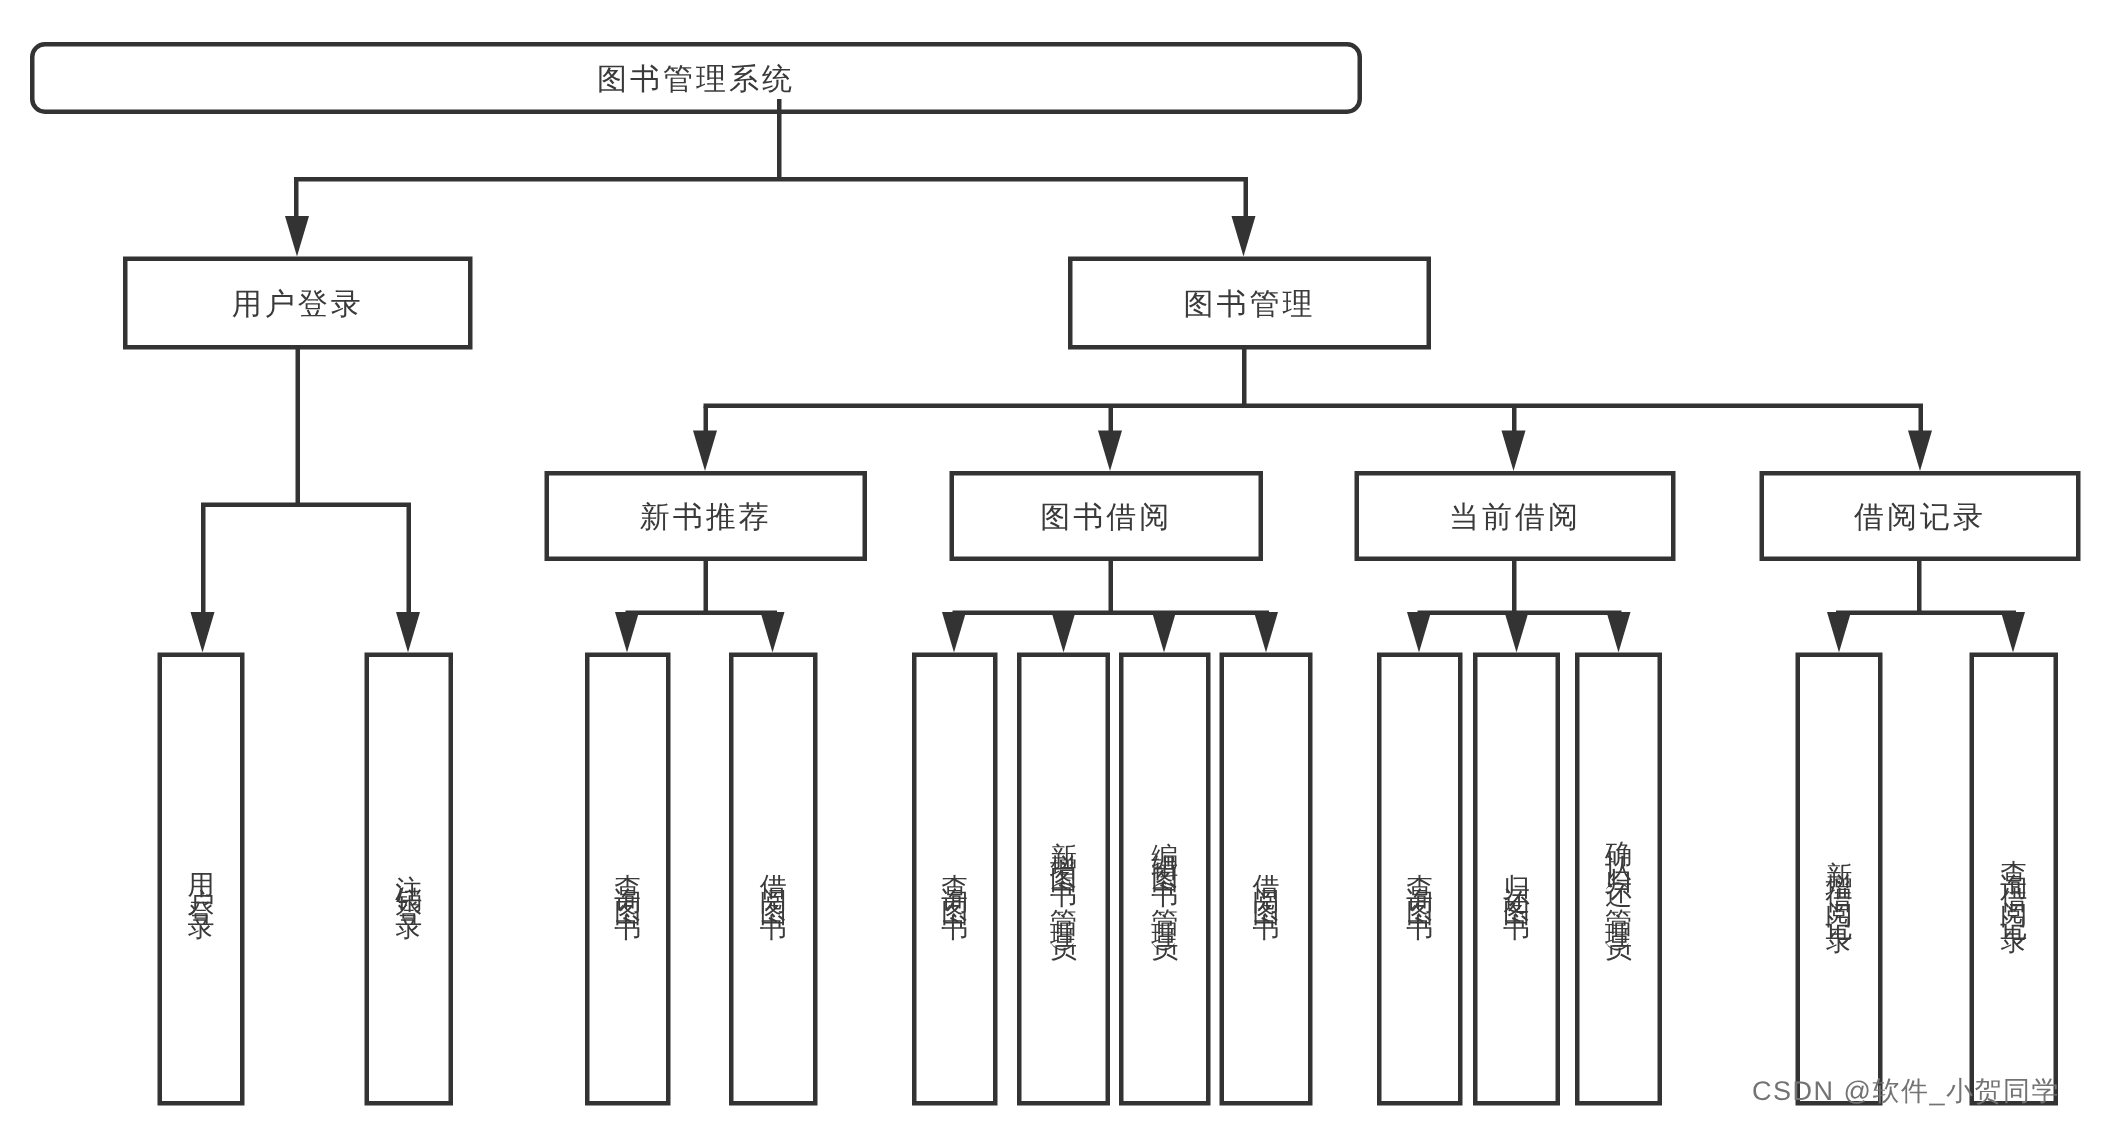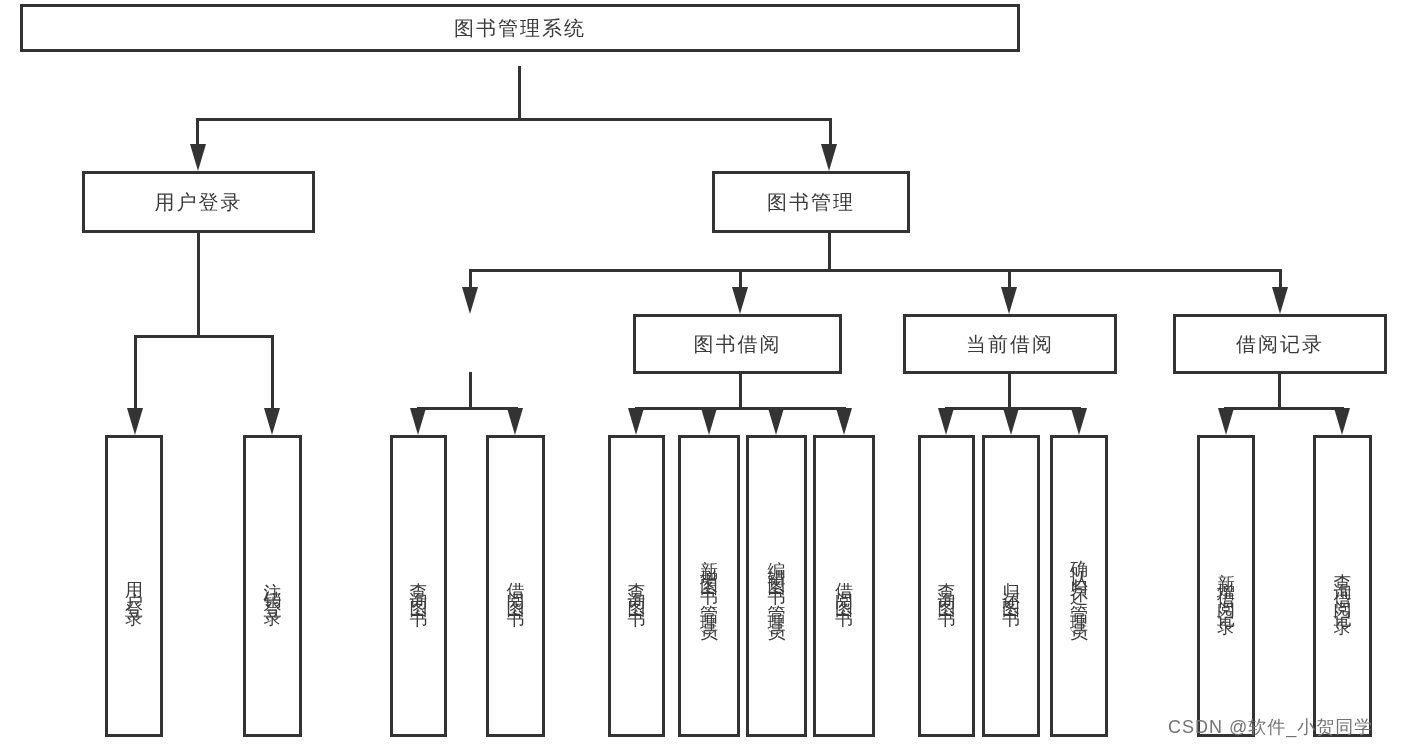--- a/index.html
+++ b/index.html
@@ -27,50 +27,51 @@
   .watermark{
     position:absolute;left:1168px;top:715px;font-size:18px;color:#737373;
     letter-spacing:1px;white-space:nowrap;z-index:5;
   }
 </style>
 </head>
 <body>
 
 <div id="stage">
 
-  <div class="box" style="left:20px;top:4px;width:1000px;height:48px;">图书管理系统</div>
+  <div class="box" style="left:20px;top:28px;width:888px;height:48px;border-radius:10px;">图书管理系统</div>
 
   <div class="v" style="left:518px;top:66px;height:54px;"></div>
   <div class="h" style="left:196px;top:118px;width:636px;"></div>
   <div class="v" style="left:196px;top:120px;height:26px;"></div>
   <div class="v" style="left:829px;top:120px;height:26px;"></div>
   <div class="arrow" style="left:190px;top:144px;"></div>
   <div class="arrow" style="left:821px;top:144px;"></div>
 
   <div class="box" style="left:82px;top:171px;width:233px;height:62px;">用户登录</div>
-  <div class="box" style="left:712px;top:171px;width:198px;height:62px;">图书管理</div>
+  <div class="box" style="left:712px;top:171px;width:242px;height:62px;">图书管理</div>
 
   <div class="v" style="left:197px;top:231px;height:106px;"></div>
   <div class="h" style="left:134px;top:335px;width:140px;"></div>
   <div class="v" style="left:134px;top:337px;height:74px;"></div>
   <div class="v" style="left:271px;top:337px;height:74px;"></div>
   <div class="arrow" style="left:127px;top:408px;"></div>
   <div class="arrow" style="left:264px;top:408px;"></div>
 
   <div class="v" style="left:828px;top:231px;height:41px;"></div>
   <div class="h" style="left:469px;top:269px;width:813px;"></div>
   <div class="v" style="left:469px;top:271px;height:18px;"></div>
   <div class="v" style="left:739px;top:271px;height:18px;"></div>
   <div class="v" style="left:1008px;top:271px;height:18px;"></div>
   <div class="v" style="left:1279px;top:271px;height:18px;"></div>
   <div class="arrow" style="left:462px;top:287px;"></div>
   <div class="arrow" style="left:732px;top:287px;"></div>
   <div class="arrow" style="left:1001px;top:287px;"></div>
   <div class="arrow" style="left:1272px;top:287px;"></div>
 
+  <div class="box" style="left:363px;top:314px;width:215px;height:60px;">新书推荐</div>
   <div class="box" style="left:633px;top:314px;width:209px;height:60px;">图书借阅</div>
   <div class="box" style="left:903px;top:314px;width:214px;height:60px;">当前借阅</div>
   <div class="box" style="left:1173px;top:314px;width:214px;height:60px;">借阅记录</div>
 
   <div class="v" style="left:469px;top:372px;height:37px;"></div>
   <div class="h" style="left:417px;top:407px;width:101px;"></div>
   <div class="arrow" style="left:410px;top:408px;"></div>
   <div class="arrow" style="left:507px;top:408px;"></div>
 
   <div class="v" style="left:739px;top:372px;height:37px;"></div>

